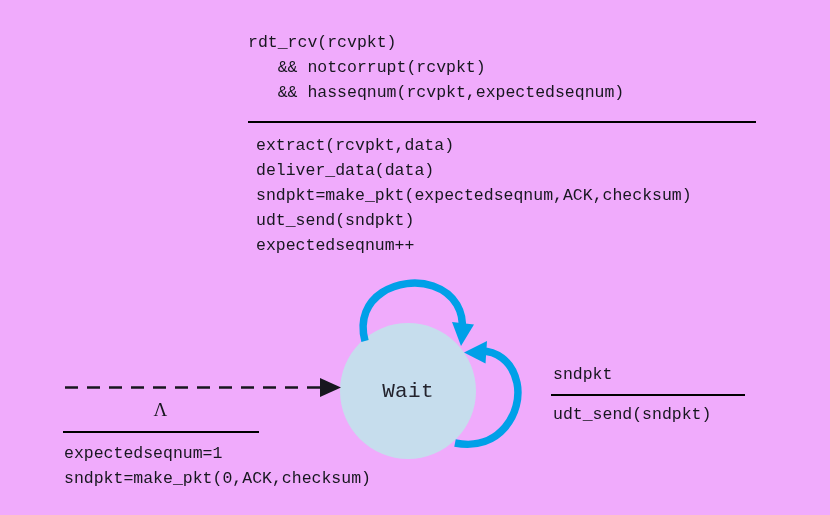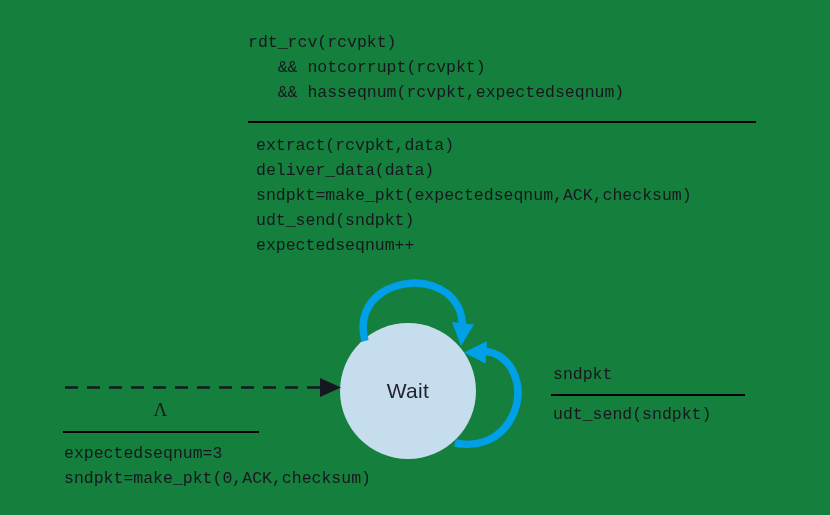--- a/index.html
+++ b/index.html
@@ -4,21 +4,21 @@
 <style>
   html, body {
     margin: 0;
     padding: 0;
     background: #ffffff;
   }
   #stage {
     position: relative;
     width: 830px;
     height: 515px;
-    background: #15803d;
+    background: #f0abfc;
     overflow: hidden;
     font-family: "Liberation Serif", serif;
   }
 
   
   .code {
     position: absolute;
     font-family: "Liberation Mono", "DejaVu Sans Mono", monospace;
     font-size: 16.5px;
     line-height: 25px;
@@ -48,21 +48,21 @@
     width: 136px;
     height: 136px;
     border-radius: 50%;
     background: #c6dded;
     display: flex;
     align-items: center;
     justify-content: center;
     z-index: 2;
   }
   #wait-label {
-    font-family: Liberation Sans, sans-serif;
+    font-family: Liberation Mono, monospace;
     font-size: 21px;
     color: #23232d;
     letter-spacing: 0.3px;
   }
 
   
   #vectors {
     position: absolute;
     left: 0;
     top: 0;
@@ -137,21 +137,21 @@
     <g>
       <line x1="65" y1="387.5" x2="321" y2="387.5" stroke="#17171f" stroke-width="2.6" stroke-dasharray="13 9"></line>
       <path d="M 320,378 L 341,387.5 L 320,397 Z" fill="#17171f"></path>
     </g>
   </svg>
 
   <div id="lambda-label">Λ</div>
 
   <div class="rule thin" id="init-rule"></div>
 
-  <div class="code" id="init-action">expectedseqnum=3
+  <div class="code" id="init-action">expectedseqnum=1
 sndpkt=make_pkt(0,ACK,checksum)</div>
 
   <div class="code" id="default-condition">sndpkt</div>
 
   <div class="rule thin" id="default-rule"></div>
 
   <div class="code" id="default-action">udt_send(sndpkt)</div>
 
 </div>
 

